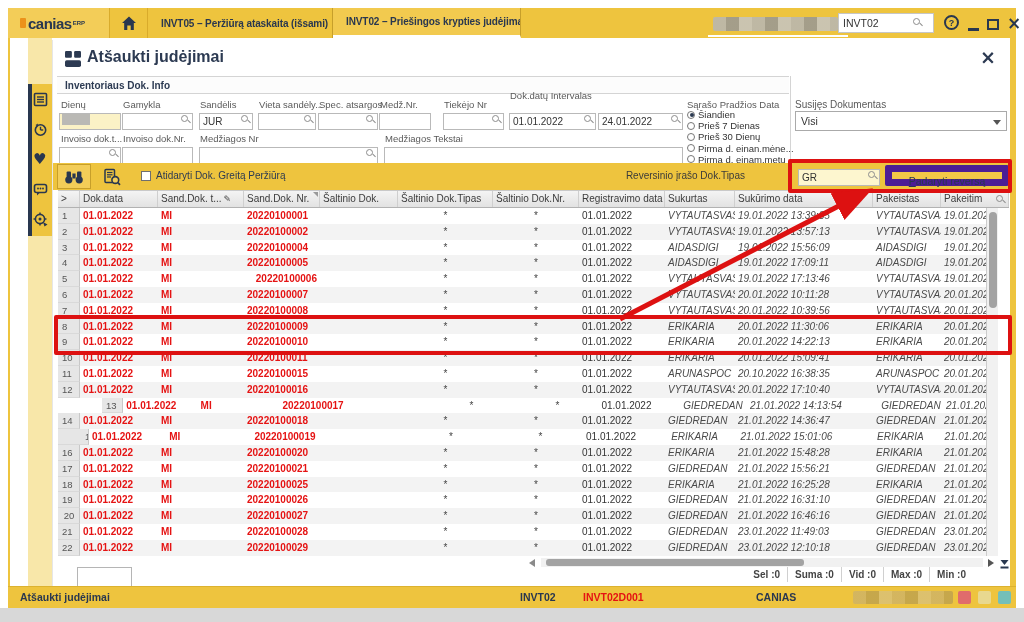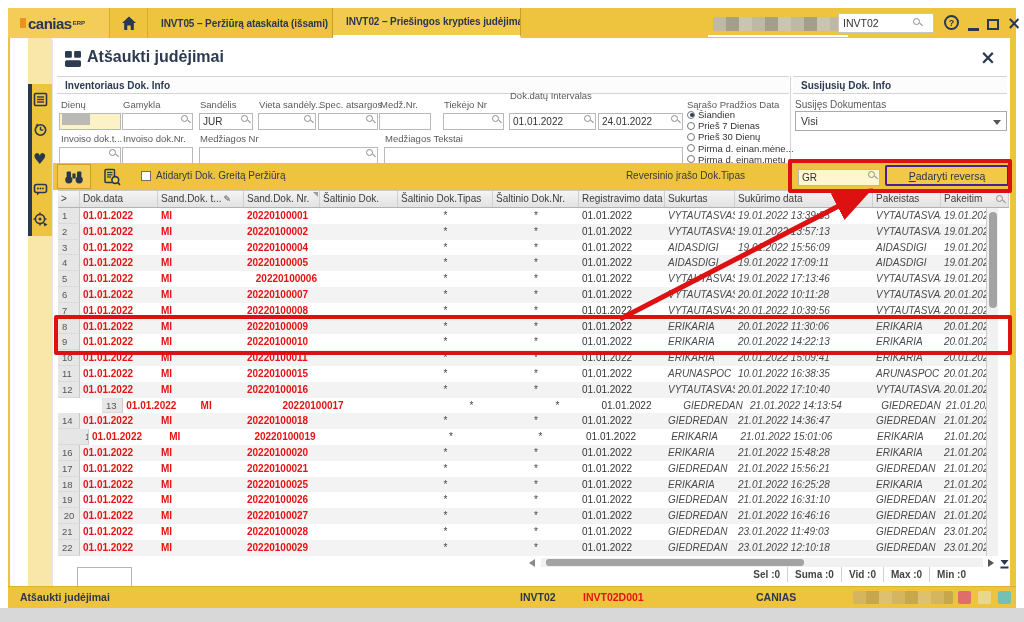--- a/index.html
+++ b/index.html
@@ -58,21 +58,21 @@
   .selbox::after{content:"";position:absolute;right:5px;top:8px;border-left:4px solid transparent;border-right:4px solid transparent;border-top:5px solid #555}
   
   .toolbar{left:0;top:123px;width:958px;height:27px;background:#eec43e}
   .tb-btn{position:absolute;top:1px;width:34px;height:25px;display:flex;align-items:center;justify-content:center}
   .tb-btn.raised{background:#f3cd58;border:1px solid #c79f2a}
   .cb{position:absolute;left:88px;top:8px;width:10px;height:10px;border:1px solid #6f6f6f;background:#fff}
   .cb-label{position:absolute;left:103px;top:7px;font-size:10px;color:#2c3a52}
   .rev-label{position:absolute;left:556px;top:7px;width:136px;text-align:right;font-size:10px;color:#3a3a3a}
   .gr-field{left:745px;top:4px;width:82px}
   .gr-field input{background:#fdf6cf}
-  .rev-btn{position:absolute;left:832px;top:2px;width:124px;height:21px;background:#f2c847;border:2px solid #4c1d95;border-radius:2px;font-size:10.5px;color:#29374f;text-align:center;line-height:19px}
+  .rev-btn{position:absolute;left:832px;top:2px;width:124px;height:21px;background:#f2c847;border:7px solid #4c1d95;border-radius:2px;font-size:10.5px;color:#29374f;text-align:center;line-height:19px}
   
   .thead{left:5px;top:150px;width:951px;height:18px;display:flex;background:linear-gradient(#f4f4f4,#e2e2e2);border-top:1px solid #c9c9c9;border-bottom:1px solid #b2b2b2}
   .th{position:relative;height:100%;border-right:1px solid #cfcfcf;font-size:10px;color:#3c3c3c;line-height:16px;padding:0 3px;white-space:nowrap;overflow:hidden}
   .th .pencil{font-family:"DejaVu Sans",sans-serif;font-size:9px;color:#444;margin-left:2px}
   .th .sortmark{position:absolute;right:1px;top:1px;width:0;height:0;border-left:5px solid transparent;border-top:5px solid #9a9a9a}
   .th .hdrmag{position:absolute;right:2px;top:4px}
   .tbody{left:5px;top:168px;width:928px;height:348px;overflow:hidden}
   .tr{display:flex;height:15.8px;background:#fff}
   .tr.even{background:#f3f3f3}
   .td{height:100%;font-size:10px;line-height:15.8px;padding:0 3px;white-space:nowrap;overflow:hidden}
@@ -203,21 +203,20 @@
       <svg width="16" height="16" viewBox="0 0 14 14">
           <rect x="0" y="0" width="6" height="6" rx="1" fill="#2c3a52"></rect>
           <rect x="8" y="0" width="6" height="6" rx="1" fill="#2c3a52"></rect>
           <rect x="0" y="8" width="14" height="6" rx="1.5" fill="#2c3a52"></rect>
         </svg>
     </div>
     <div class="abs dlg-title">Atšaukti judėjimai</div>
     <div class="abs dlg-close">×</div>
 
     <div class="abs sec-hdr" style="left:4px;width:732px">Inventoriaus Dok. Info</div>
-    <div class="abs sec-hdr" style="left:740px;width:214px">Susijusių Dok. Info</div>
     <div class="abs sec-div"></div>
 
     <div class="abs flabel" style="left:8px;top:59px">Dienų</div>
     <div class="abs flabel" style="left:70px;top:59px">Gamykla</div>
     <div class="abs flabel" style="left:147px;top:59px">Sandėlis</div>
     <div class="abs flabel" style="left:206px;top:59px">Vieta sandėly...</div>
     <div class="abs flabel" style="left:266px;top:59px">Spec. atsargos</div>
     <div class="abs flabel" style="left:327px;top:59px">Medž.Nr.</div>
     <div class="abs flabel" style="left:391px;top:59px">Tiekėjo Nr</div>
     <div class="abs flabel" style="left:457px;top:50px">Dok.datų Intervalas</div>
@@ -453,21 +452,21 @@
         <div class="tr">
           <div class="td rownum" style="width: 22px;">11</div>
           <div class="td c-red" style="width: 78px;">01.01.2022</div>
           <div class="td c-red" style="width: 86px;">MI</div>
           <div class="td c-red" style="width: 76px;">20220100015</div>
           <div class="td " style="width: 78px;"></div>
           <div class="td c-star" style="width: 95px;">*</div>
           <div class="td c-star" style="width: 86px;">*</div>
           <div class="td c-plain" style="width: 86px;">01.01.2022</div>
           <div class="td c-ital" style="width: 70px;">ARUNASPOC</div>
-          <div class="td c-ital" style="width: 138px;">10.01.2022 16:38:35</div>
+          <div class="td c-ital" style="width: 138px;">20.10.2022 16:38:35</div>
           <div class="td c-ital" style="width: 68px;">ARUNASPOC</div>
           <div class="td c-ital" style="width: 45px;">20.01.202</div>
         </div>
         <div class="tr even">
           <div class="td rownum" style="width: 22px;">12</div>
           <div class="td c-red" style="width: 78px;">01.01.2022</div>
           <div class="td c-red" style="width: 86px;">MI</div>
           <div class="td c-red" style="width: 76px;">20220100016</div>
           <div class="td " style="width: 78px;"></div>
           <div class="td c-star" style="width: 95px;">*</div>

